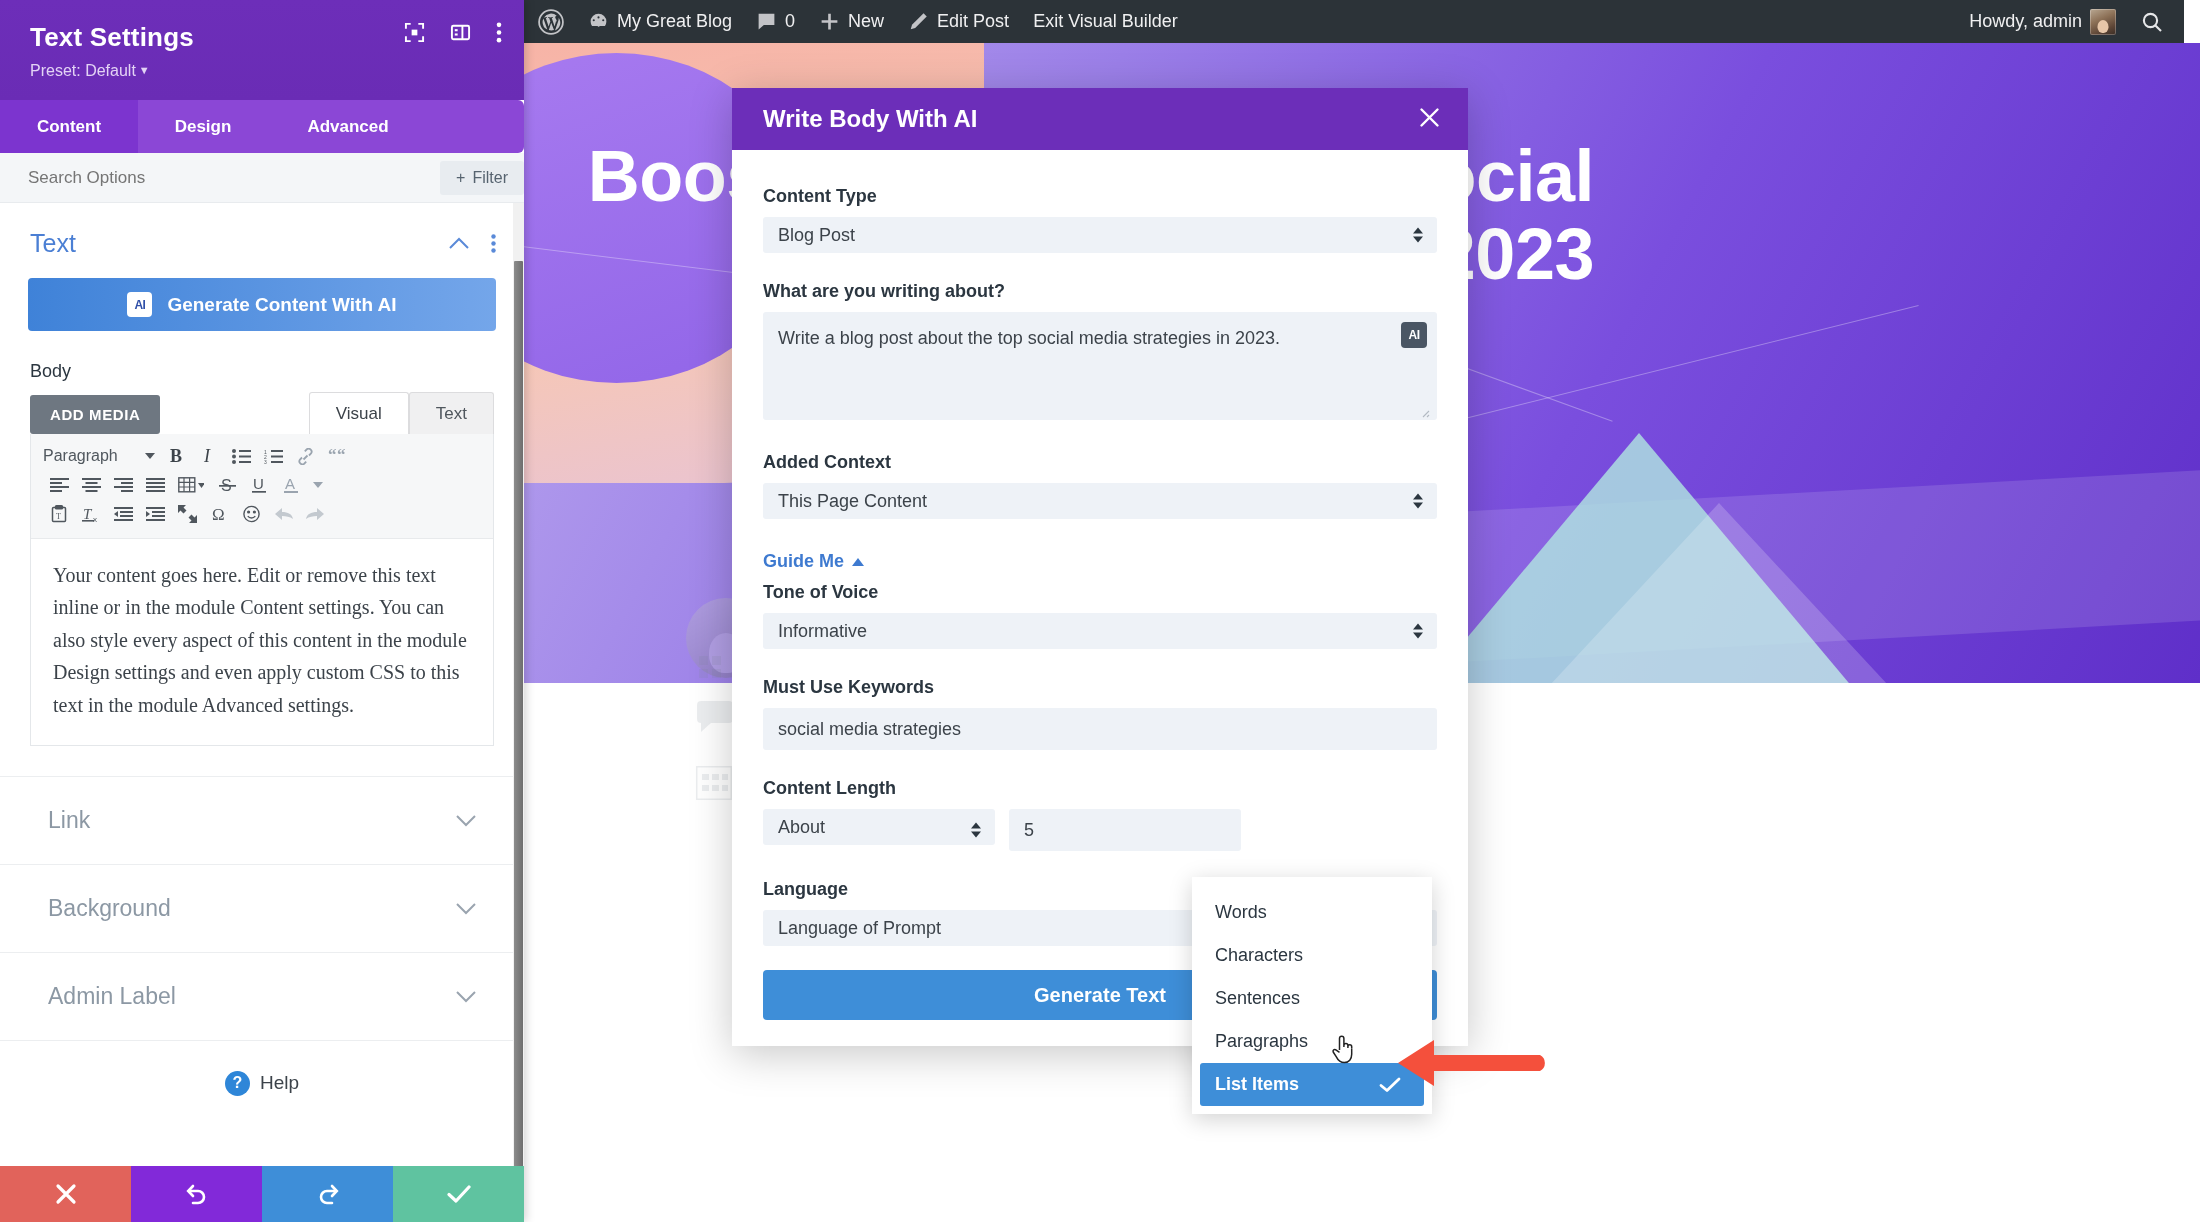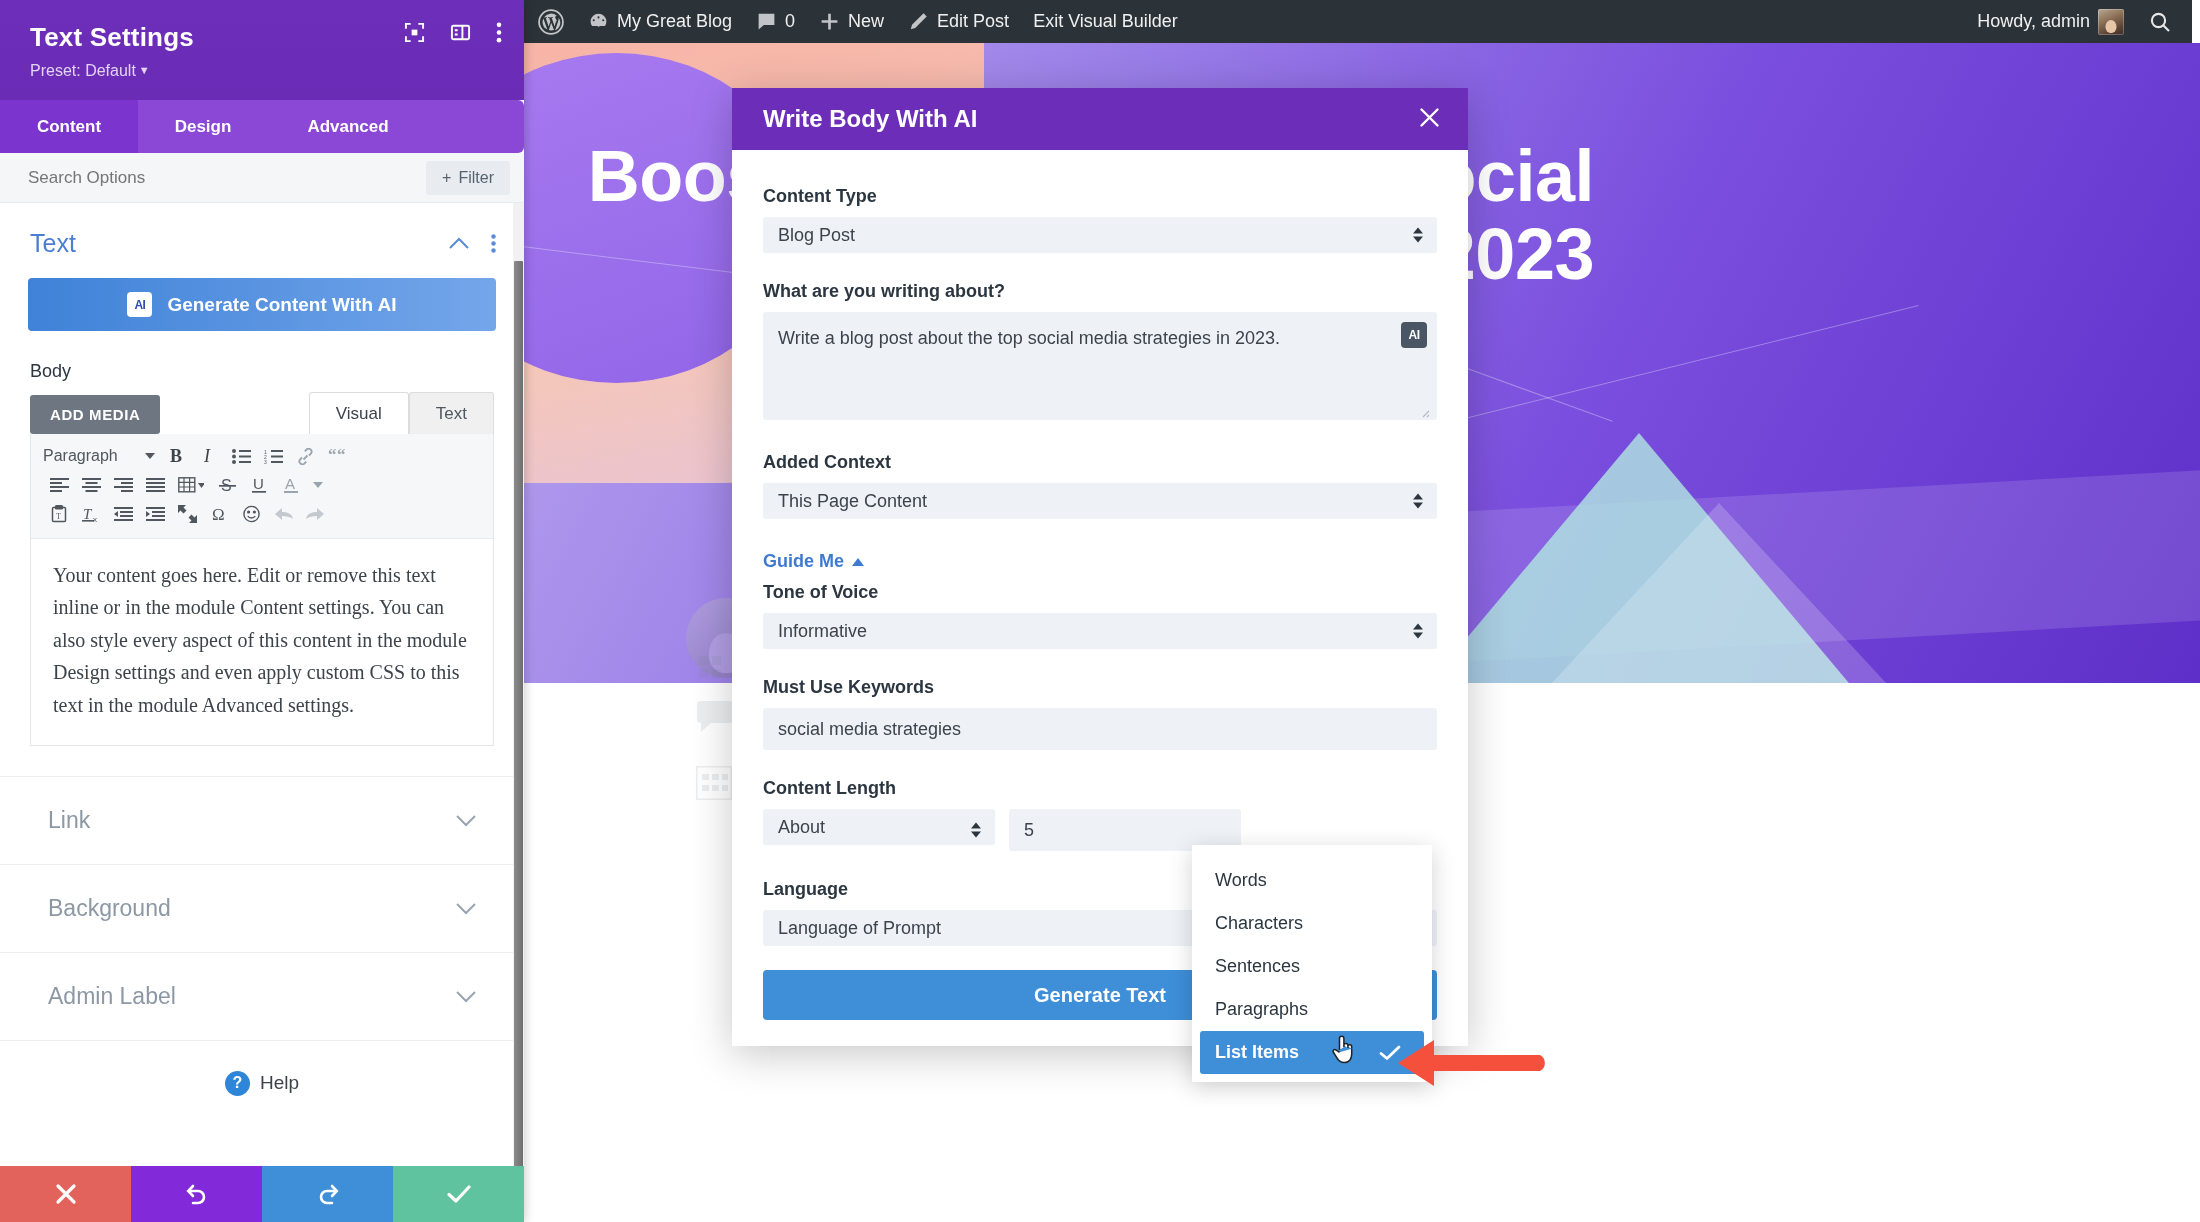--- a/index.html
+++ b/index.html
@@ -5,21 +5,21 @@
   * { box-sizing: border-box; margin: 0; padding: 0; }
   html, body {
     width: 2200px; height: 1222px;
     overflow: hidden;
     font-family: "Liberation Sans", sans-serif;
     background: #ffffff;
   }
 
   
   #wp-adminbar {
-    position: absolute; top: 0; left: 524px; right: 8px; height: 43px;
+    position: absolute; top: 0; left: 524px; right: 16px; height: 43px;
     background: #2c3338; color: #f0f0f1;
     display: flex; align-items: center;
     font-size: 18px; z-index: 40;
   }
   .ab-item {
     display: flex; align-items: center; gap: 8px;
     padding: 0 12px; height: 43px; color: #f0f0f1; white-space: nowrap;
   }
   .ab-item:first-child { padding-left: 14px; }
   .ab-spacer { flex: 1 1 auto; }
@@ -60,21 +60,21 @@
   .sp-tab {
     padding: 17px 0 16px; font-size: 17px; color: #fff; font-weight: 600;
     text-align: center; background: #8b47d6; flex: 0 0 auto;
   }
   .sp-tab.t0 { width: 138px; background: #7c34cf; }
   .sp-tab.t1 { width: 130px; }
   .sp-tab.t2 { width: 160px; }
   .sp-search {
     display: flex; align-items: center; justify-content: space-between;
     background: #f4f6f8; border-bottom: 1px solid #e8ebee;
-    padding: 0 14px 0 28px; height: 50px;
+    padding: 0 0 0 28px; height: 50px;
   }
   .sp-search-input {
     border: 0; background: transparent; outline: none; font-size: 17px;
     color: #7a8793; font-family: inherit; width: 330px; height: 48px;
   }
   .sp-filter {
     background: #e8ecf0; color: #56636f; font-size: 16px;
     border-radius: 3px; padding: 8px 16px; display: flex; align-items: center; gap: 7px;
     border: 0; font-family: inherit;
   }
@@ -302,21 +302,21 @@
   .len-row .m-select-wrap { width: 232px; flex: 0 0 232px; }
   .len-row .m-input { width: 232px; flex: 0 0 232px; }
   .modal-foot { padding: 24px 31px 26px; }
   .gen-btn {
     width: 100%; height: 50px; background: #3e8ed8; border: 0; border-radius: 4px;
     color: #fff; font-size: 20px; font-weight: 700; font-family: inherit;
   }
 
   
   #length-dropdown {
-    position: absolute; left: 1192px; top: 845px; width: 240px;
+    position: absolute; left: 1192px; top: 877px; width: 240px;
     background: #fff; box-shadow: 0 5px 22px rgba(0,0,0,.18);
     padding: 14px 0 8px; z-index: 80;
   }
   .dd-item {
     padding: 11px 23px; font-size: 18px; color: #2b3640;
     display: flex; align-items: center; gap: 10px; position: relative;
   }
   .dd-item.selected {
     background: #3e8ed8; color: #fff; font-weight: 700;
     margin: 0 8px; border-radius: 3px; padding-left: 15px;

